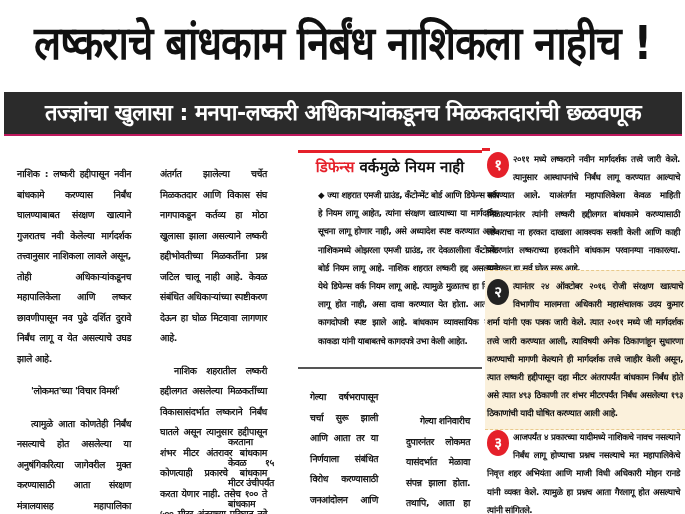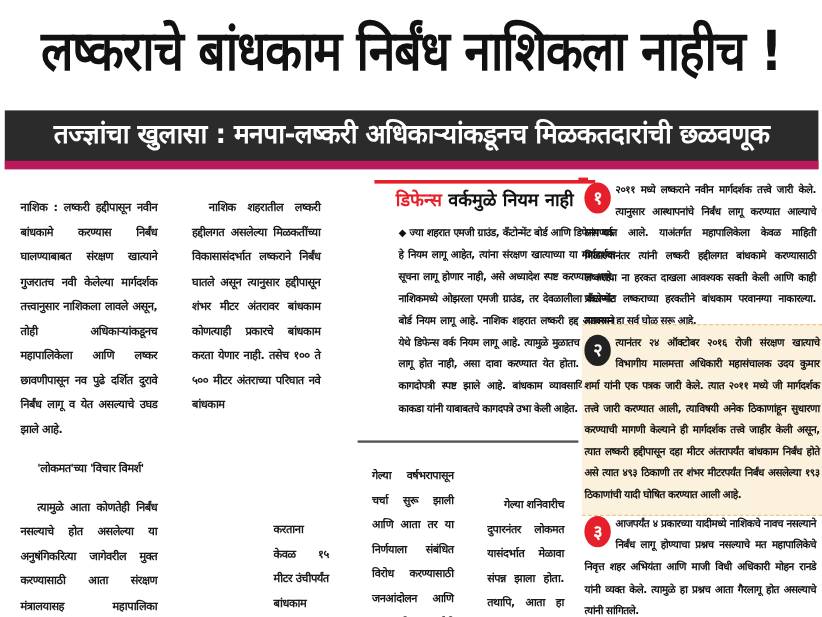--- a/index.html
+++ b/index.html
@@ -10,32 +10,32 @@
     .headline {
       position: absolute; left: 0; top: 8px; width: 685px; height: 70px;
       text-align: center; font-size: 40px; line-height: 70px; font-weight: bold;
       letter-spacing: -1px; color: #111;
       transform: scaleY(1.15);
     }
     .subhead {
       position: absolute; left: 4px; top: 92px; width: 678px; height: 42px;
       background: #2b2b2b; color: #fff; text-align: center;
       font-size: 22px; line-height: 42px; font-weight: bold; letter-spacing: -0.5px;
-      border-bottom: 7px solid #be185d;
+      border-bottom: 2px solid #be185d;
     }
     .col {
       position: absolute; font-size: 9.4px; line-height: 20.5px; text-align: justify;
       font-weight: bold; color: #1a1a1a; letter-spacing: -0.4px;
     }
     .col p { margin: 12px; }
     .col .indent { text-indent: 14px; }
     #col1 { left: 5px; top: 152px; width: 138px; }
     #col2 { left: 148px; top: 152px; width: 131px; }
     #col3b { left: 150px; top: 420px; width: 135px; }
-    .defence-box { position: absolute; left: 312px; top: 148px; width: 184px; height: 220px; }
+    .defence-box { position: absolute; left: 298px; top: 148px; width: 184px; height: 220px; }
     .red-rule { position: absolute; left: 0; top: 2px; width: 184px; height: 3px; background: #e5202a; }
     .box-title {
       position: absolute; left: 0; top: 8px; width: 184px; text-align: center;
       font-size: 15px; font-weight: bold; line-height: 22px;
     }
     .box-title .red { color: #e5202a; }
     .box-body {
       position: absolute; left: 4px; top: 38px; width: 180px;
       font-size: 8.6px; line-height: 18.2px; font-weight: bold; letter-spacing: -0.4px; text-align: justify; margin-left: 16px;
     }
@@ -61,20 +61,21 @@
 <div class="headline">लष्कराचे बांधकाम निर्बंध नाशिकला नाहीच !</div>
 <div class="subhead">तज्ज्ञांचा खुलासा : मनपा-लष्करी अधिकाऱ्यांकडूनच मिळकतदारांची छळवणूक</div>
 
 <div class="col" id="col1">
   <p>नाशिक : लष्करी हद्दीपासून नवीन बांधकामे करण्यास निर्बंध घालण्याबाबत संरक्षण खात्याने गुजरातच नवी केलेल्या मार्गदर्शक तत्त्वानुसार नाशिकला लावले असून, तोही अधिकाऱ्यांकडूनच महापालिकेला आणि लष्कर छावणीपासून नव पुढे दर्शित दुरावे निर्बंध लागू व येत असल्याचे उघड झाले आहे.</p>
   <p class="indent">'लोकमत'च्या 'विचार विमर्श'</p>
   <p class="indent">त्यामुळे आता कोणतेही निर्बंध नसल्याचे होत असलेल्या या अनुषंगिकरित्या जागेवरील मुक्त करण्यासाठी आता संरक्षण मंत्रालयासह महापालिका अनुकूलतेही स्वतंत्र पाळण्यात येणार आहे.</p>
 </div>
 
 <div class="col" id="col2">
+  <p>अंतर्गत झालेल्या चर्चेत मिळकतदार आणि विकास संघ नागपाकडून कर्तव्य हा मोठा खुलासा झाला असल्याने लष्करी हद्दीभोवतीच्या मिळकतींना प्रश्न जटिल चालू नाही आहे. केवळ संबंधित अधिकाऱ्यांच्या स्पष्टीकरण देऊन हा घोळ मिटवावा लागणार आहे.</p>
   <p class="indent">नाशिक शहरातील लष्करी हद्दीलगत असलेल्या मिळकतींच्या विकासासंदर्भात लष्कराने निर्बंध घातले असून त्यानुसार हद्दीपासून शंभर मीटर अंतरावर बांधकाम कोणत्याही प्रकारचे बांधकाम करता येणार नाही. तसेच १०० ते ५०० मीटर अंतराच्या परिघात नवे बांधकाम</p>
 </div>
 
 <div class="col" id="col3b" style="left:150px; top:440px; width:0; height:0; overflow:hidden;"></div>
 
 <div class="col" style="left:150px; top:420px; width:0;"></div>
 
 <div class="col" style="left:216px; top:420px; width:70px;">
   <p>करताना केवळ १५ मीटर उंचीपर्यंत बांधकाम करता येईल, असा मार्गदर्शक सूचना जारी झाल्या. त्यात नाशिक आणि अहमदनगरचा</p>
 </div>

